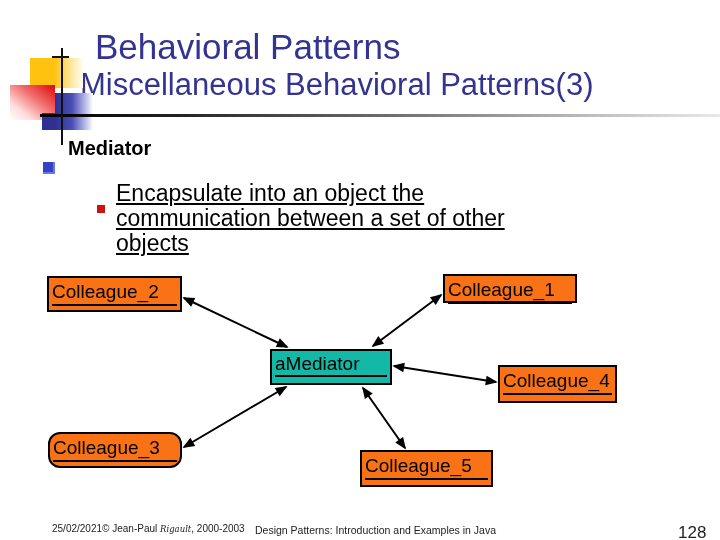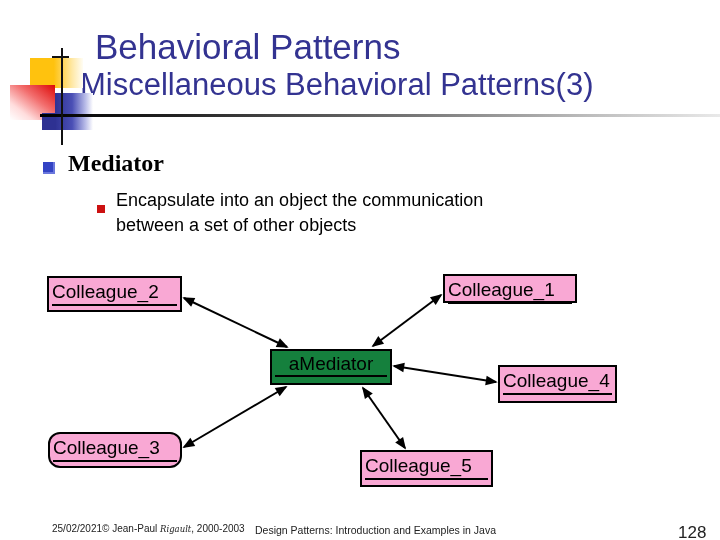--- a/index.html
+++ b/index.html
@@ -21,30 +21,30 @@
   .logo-tick{position:absolute;left:52px;top:56px;width:17px;height:2px;background:#111;z-index:5;}
   .header-rule{position:absolute;left:40px;top:114px;width:680px;height:3px;z-index:4;
     background:linear-gradient(to right,#000 0%,#222 20%,#777 55%,#bbb 80%,#e9e9e9 100%);}
 
   .title{position:absolute;left:95px;top:28px;font-size:35px;line-height:38px;color:#333391;white-space:nowrap;}
   .subtitle{position:absolute;left:80px;top:66px;font-size:31px;line-height:38px;color:#333391;white-space:nowrap;}
 
   
   .bullet-blue{position:absolute;left:43px;top:162px;width:12px;height:12px;background:#3343c4;
     box-shadow:inset -2px -2px 0 #6a77dd;}
-  .heading{position:absolute;left:68px;top:148px;font-size:24px;font-weight:bold;line-height:30px;font-family:Liberation Serif, serif;}
+  .heading{position:absolute;left:68px;top:133px;font-size:20px;font-weight:bold;line-height:30px;}
   .bullet-red{position:absolute;left:97px;top:205px;width:8px;height:8px;background:#cc1111;}
-  .description{position:absolute;left:116px;top:188px;width:432px;font-size:18px;line-height:25px;}
+  .description{position:absolute;left:116px;top:181px;width:432px;font-size:23px;line-height:25px;text-decoration:underline;}
 
   
   .diagram-svg{position:absolute;left:0;top:0;width:720px;height:540px;z-index:1;pointer-events:none;}
-  .node{position:absolute;box-sizing:border-box;border:2px solid #000;background:#f9a8d4;z-index:2;}
+  .node{position:absolute;box-sizing:border-box;border:2px solid #000;background:#f97316;z-index:2;}
   .node .lbl{display:block;margin:2px 3px 0 3px;border-bottom:2px solid #000;
     font-size:19px;line-height:24px;white-space:nowrap;overflow:hidden;}
-  .node.gold{background:#15803d;text-align:center;}
+  .node.gold{background:#14b8a6;}
   .node.gold .lbl{line-height:22px;}
 
   .n-c2{left:47px;top:276px;width:135px;height:36px;}
   .n-c1{left:443px;top:274px;width:134px;height:29px;}
   .n-am{left:270px;top:349px;width:122px;height:36px;}
   .n-c4{left:498px;top:365px;width:119px;height:38px;}
   .n-c3{left:48px;top:432px;width:134px;height:36px;border-radius:12px;}
   .n-c5{left:360px;top:450px;width:133px;height:37px;}
 
   

